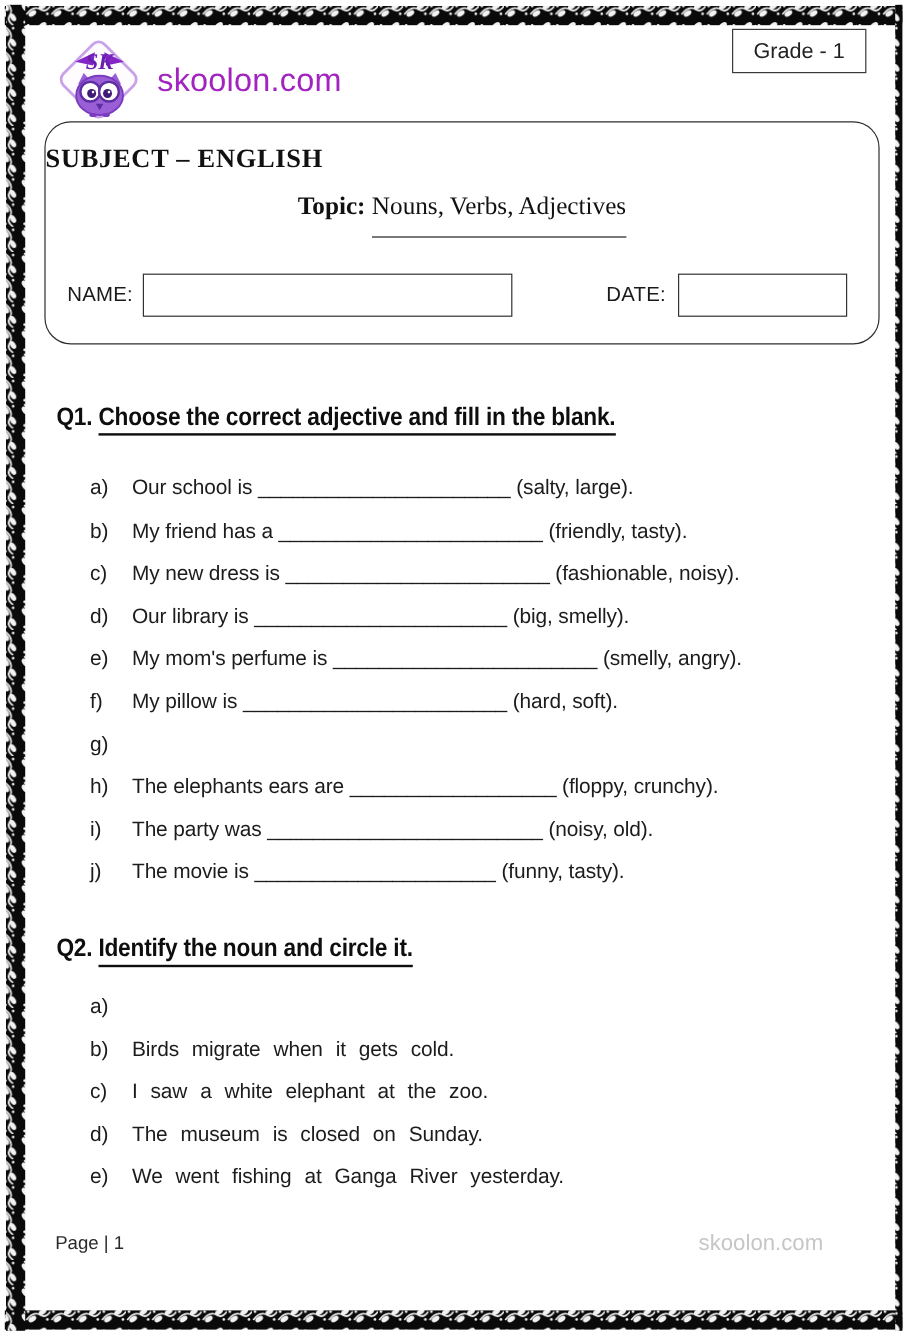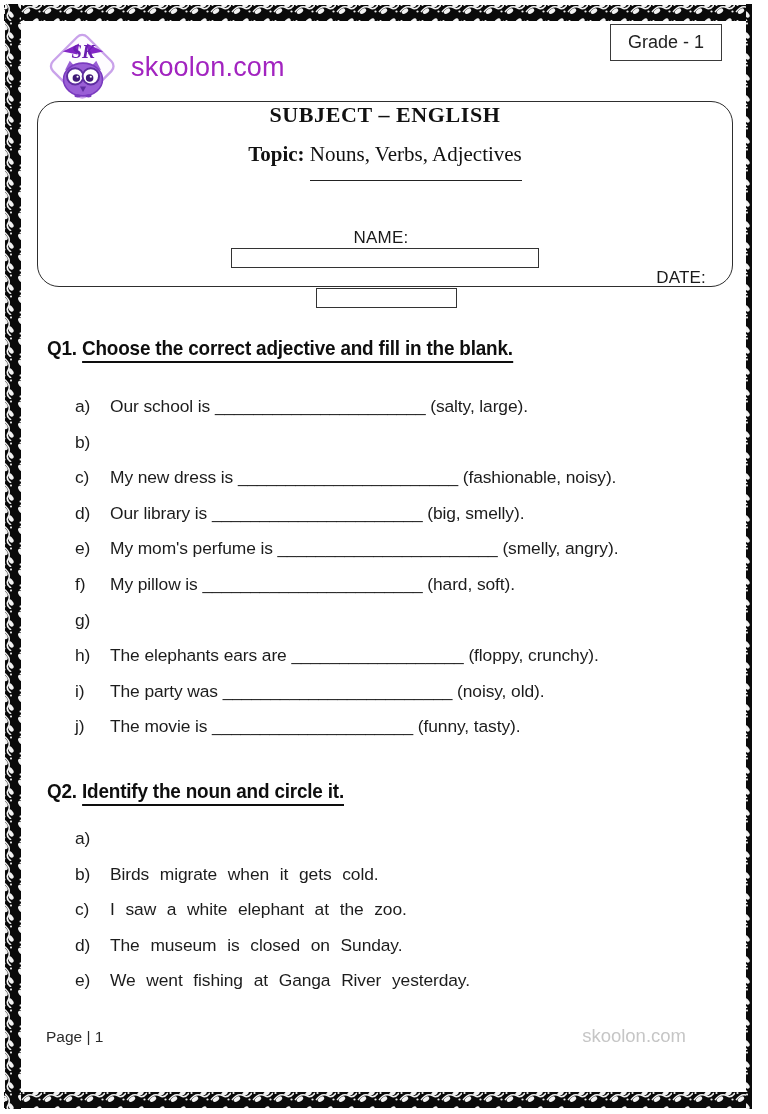--- a/index.html
+++ b/index.html
@@ -19,33 +19,33 @@
     border:1.6px solid #3a3a3a;display:flex;align-items:center;justify-content:center;
     font-size:18px;color:#222;
   }
 
   
   .header-box{
     position:absolute;top:101px;left:37px;width:694px;height:184px;
     border:1.7px solid #2e2e2e;border-radius:22px;background:#fff;
   }
   .subject-line{
-    text-align:center;
+    margin-top:17px;text-align:left;
     font-family:"Liberation Serif","DejaVu Serif",serif;font-weight:bold;
     font-size:22px;letter-spacing:0.6px;color:#111;
   }
   .topic-line{
     margin-top:14px;text-align:center;
     font-family:"Liberation Serif","DejaVu Serif",serif;font-size:21px;color:#111;
   }
   .topic-line .t-label{font-weight:bold;}
   .topic-line .t-value{border-bottom:1.6px solid #222;padding-bottom:14px;}
   .name-date-row{
     position:absolute;top:126px;left:18px;right:26px;height:36px;
-    display:flex;align-items:center;flex-direction:column;
+    display:flex;align-items:center;
   }
   .nd-label{font-size:17px;color:#1a1a1a;letter-spacing:0.2px;}
   .nd-input{
     height:36px;border:1.6px solid #333;background:#fff;box-sizing:border-box;
     font-size:16px;padding:0 6px;outline:none;border-radius:0;
   }
   .name-input{width:308px;margin-left:8px;}
   .date-label{margin-left:auto;}
   .date-input{width:141px;margin-left:10px;}
 
@@ -147,20 +147,21 @@
     <span class="q-title">Choose the correct adjective and fill in the blank.</span>
   </div>
 
   <div class="q-list q1-list">
     <div class="q-item">
       <span class="letter">a)</span>
       <span class="text">Our school is ______________________ (salty, large).</span>
     </div>
     <div class="q-item">
       <span class="letter">b)</span>
+      <span class="text">My friend has a _______________________ (friendly, tasty).</span>
     </div>
     <div class="q-item">
       <span class="letter">c)</span>
       <span class="text">My new dress is _______________________ (fashionable, noisy).</span>
     </div>
     <div class="q-item">
       <span class="letter">d)</span>
       <span class="text">Our library is ______________________ (big, smelly).</span>
     </div>
     <div class="q-item">

